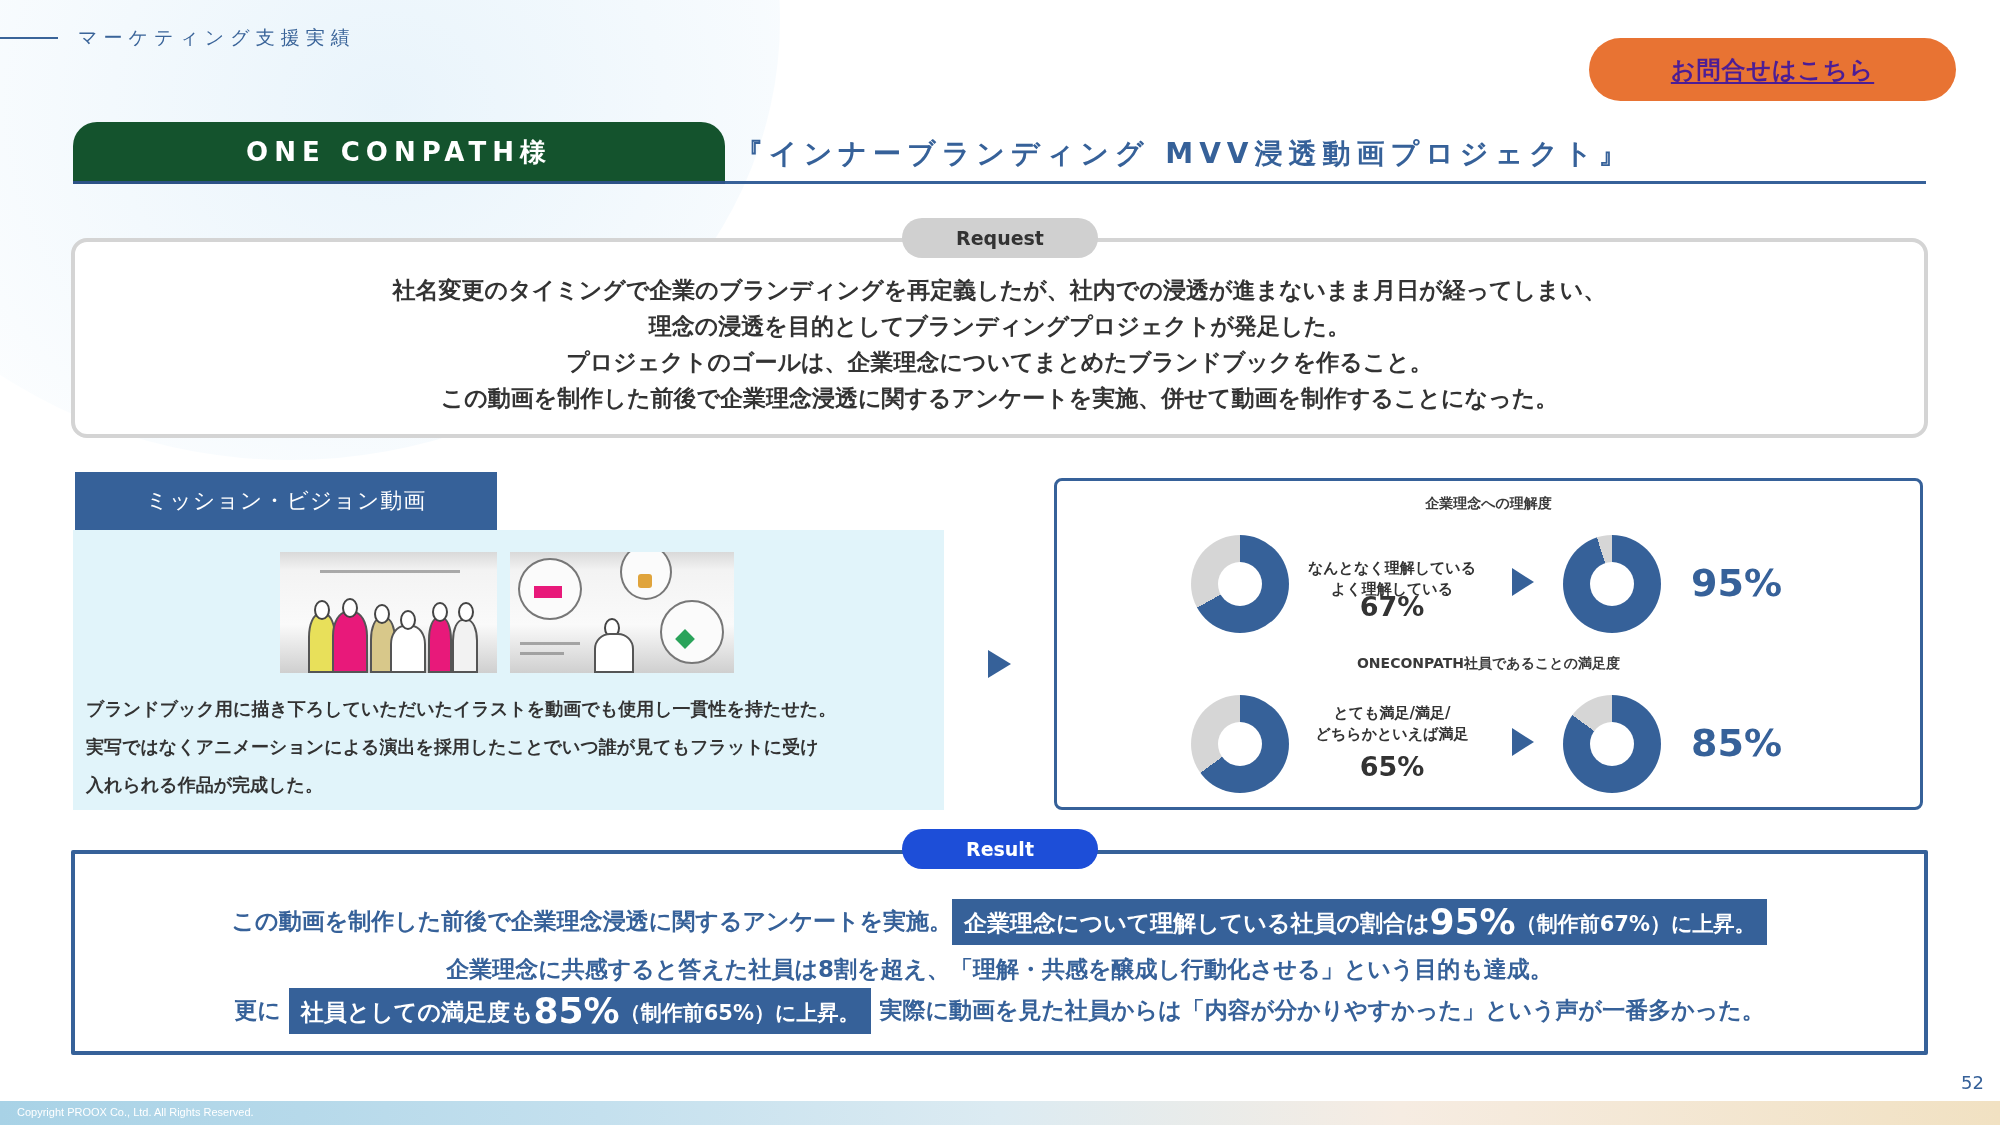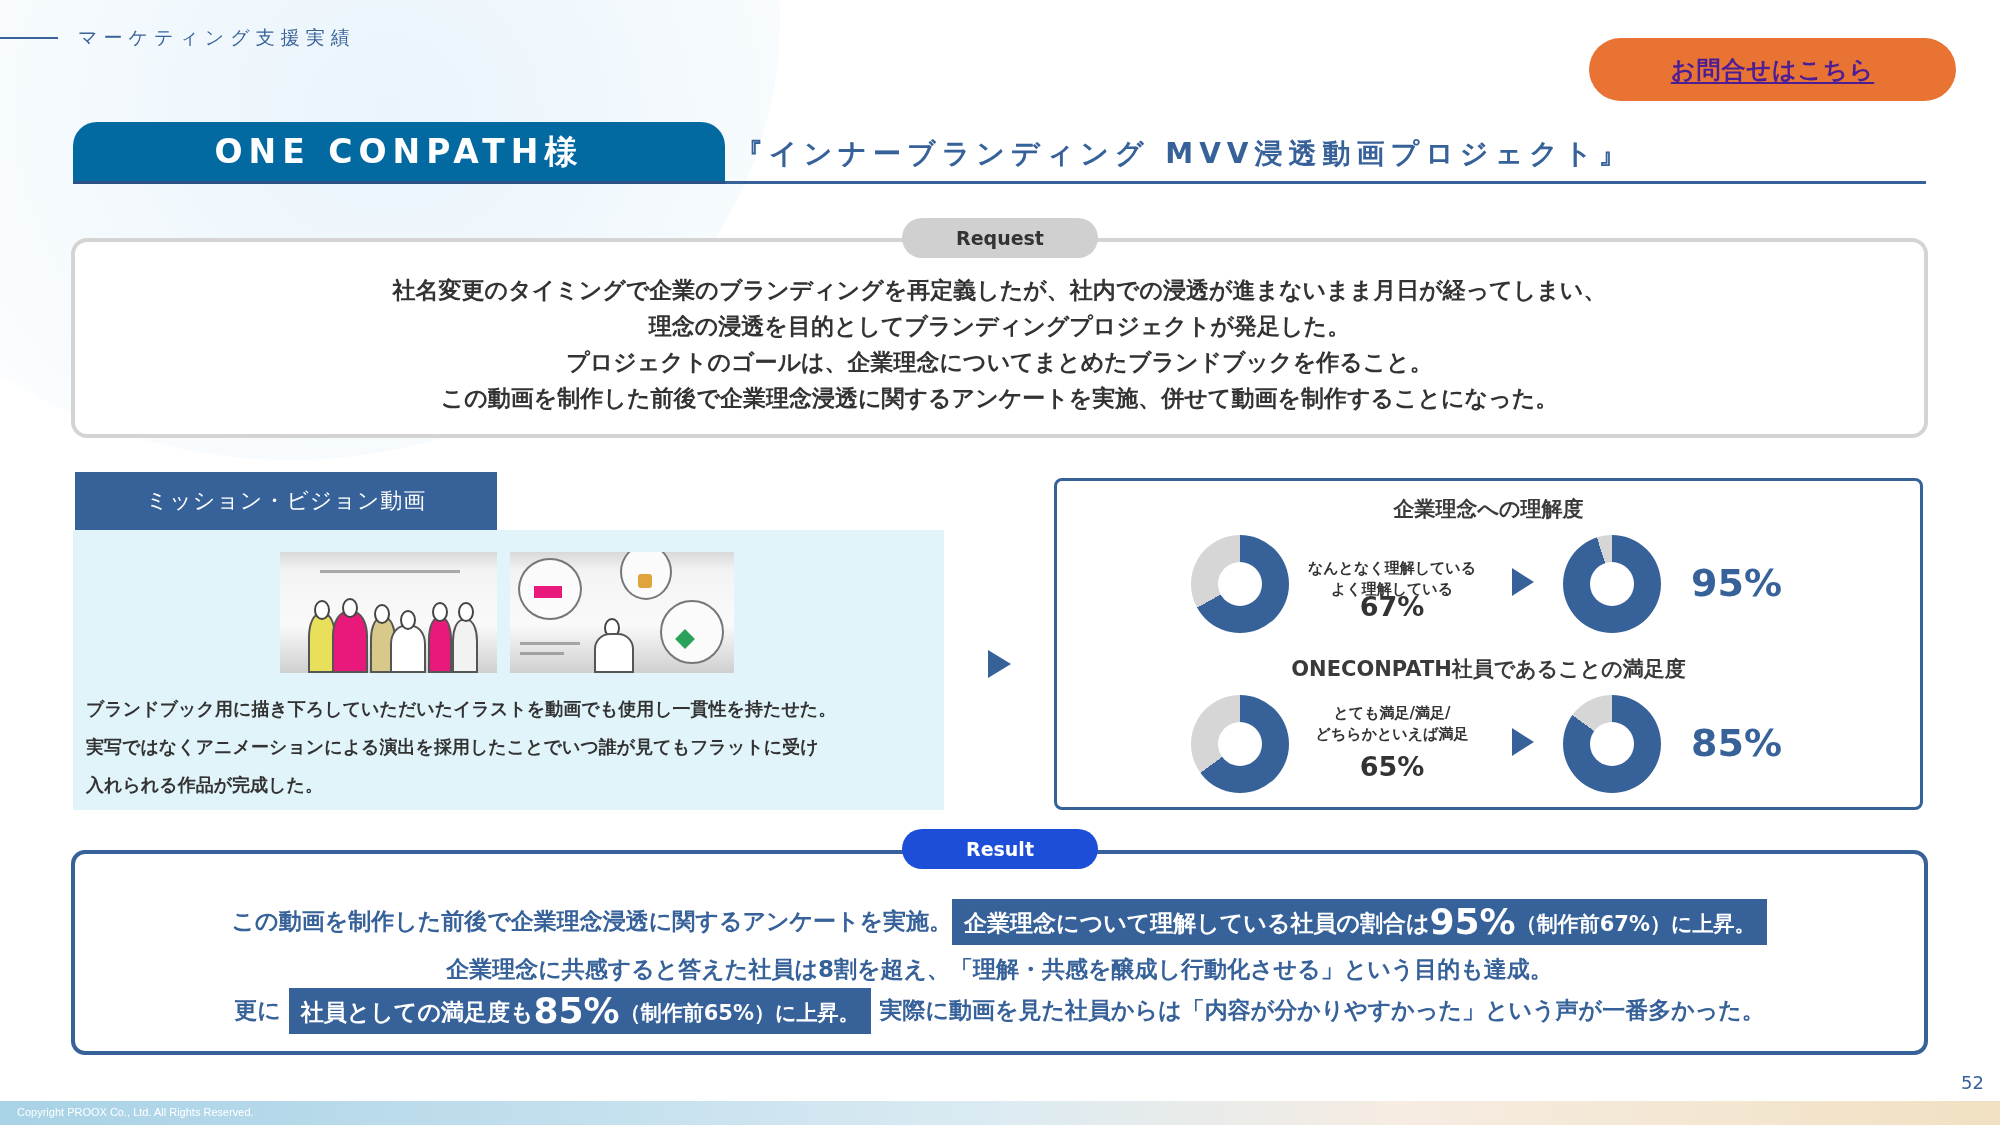--- a/index.html
+++ b/index.html
@@ -26,23 +26,23 @@
   .contact-btn {
     position: absolute; left: 1589px; top: 38px; width: 367px; height: 63px;
     background: #e87333; border-radius: 32px;
     display: flex; align-items: center; justify-content: center;
     color: #4c1d95; font-size: 24px; font-weight: bold; text-decoration: underline;
     text-underline-offset: 4px; letter-spacing: 1px; cursor: pointer;
   }
 
   .client-tab {
     position: absolute; left: 73px; top: 122px; width: 652px; height: 61px;
-    background: #0369a1; border-radius: 24px 24px 0 0;
+    background: #14532d; border-radius: 24px 24px 0 0;
     display: flex; align-items: center; justify-content: center;
-    color: #fff; font-size: 33px; font-weight: bold; letter-spacing: 6px;
+    color: #fff; font-size: 26px; font-weight: bold; letter-spacing: 6px;
   }
   .project-title {
     position: absolute; left: 735px; top: 130px; height: 48px;
     display: flex; align-items: center;
     color: #366199; font-size: 28px; font-weight: bold; letter-spacing: 6px;
   }
   .title-underline {
     position: absolute; left: 725px; top: 181px; width: 1201px; height: 3px; background: #366199;
   }
   .tab-underline {
@@ -95,21 +95,21 @@
     border-top: 14px solid transparent; border-bottom: 14px solid transparent;
     border-left: 23px solid #366199;
   }
 
   .stats-box {
     position: absolute; left: 1054px; top: 478px; width: 869px; height: 332px;
     border: 3px solid #366199; border-radius: 8px; background: #fff;
   }
   .stat-title {
     position: absolute; left: 0; right: 0; text-align: center;
-    font-size: 21px; font-weight: bold; color: #3a3a3a;
+    font-size: 14px; font-weight: bold; color: #3a3a3a;
   }
   .donut {
     position: absolute; width: 98px; height: 98px; border-radius: 50%;
   }
   .donut::after {
     content: ""; position: absolute; left: 27px; top: 27px; width: 44px; height: 44px;
     border-radius: 50%; background: #fff;
   }
   .stat-label {
     position: absolute; width: 200px; text-align: center;
@@ -123,21 +123,21 @@
     position: absolute; width: 0; height: 0;
     border-top: 14px solid transparent; border-bottom: 14px solid transparent;
     border-left: 22px solid #366199;
   }
   .stat-after {
     position: absolute; font-size: 38px; font-weight: bold; color: #366199;
   }
 
   .result-box {
     position: absolute; left: 71px; top: 850px; width: 1857px; height: 205px;
-    border: 4px solid #366199; border-radius: 14px; background: #fff;
+    border: 4px solid #366199; border-radius: 2px; background: #fff;
   }
   .result-line {
     position: absolute; left: 0; right: 0; text-align: center;
     font-size: 23px; font-weight: bold; color: #366199; white-space: nowrap;
   }
   .hl {
     display: inline-block; background: #366199; color: #fff;
     padding: 3px 12px; vertical-align: middle;
   }
   .hl .big { font-size: 36px; line-height: 40px; vertical-align: -3px; }

